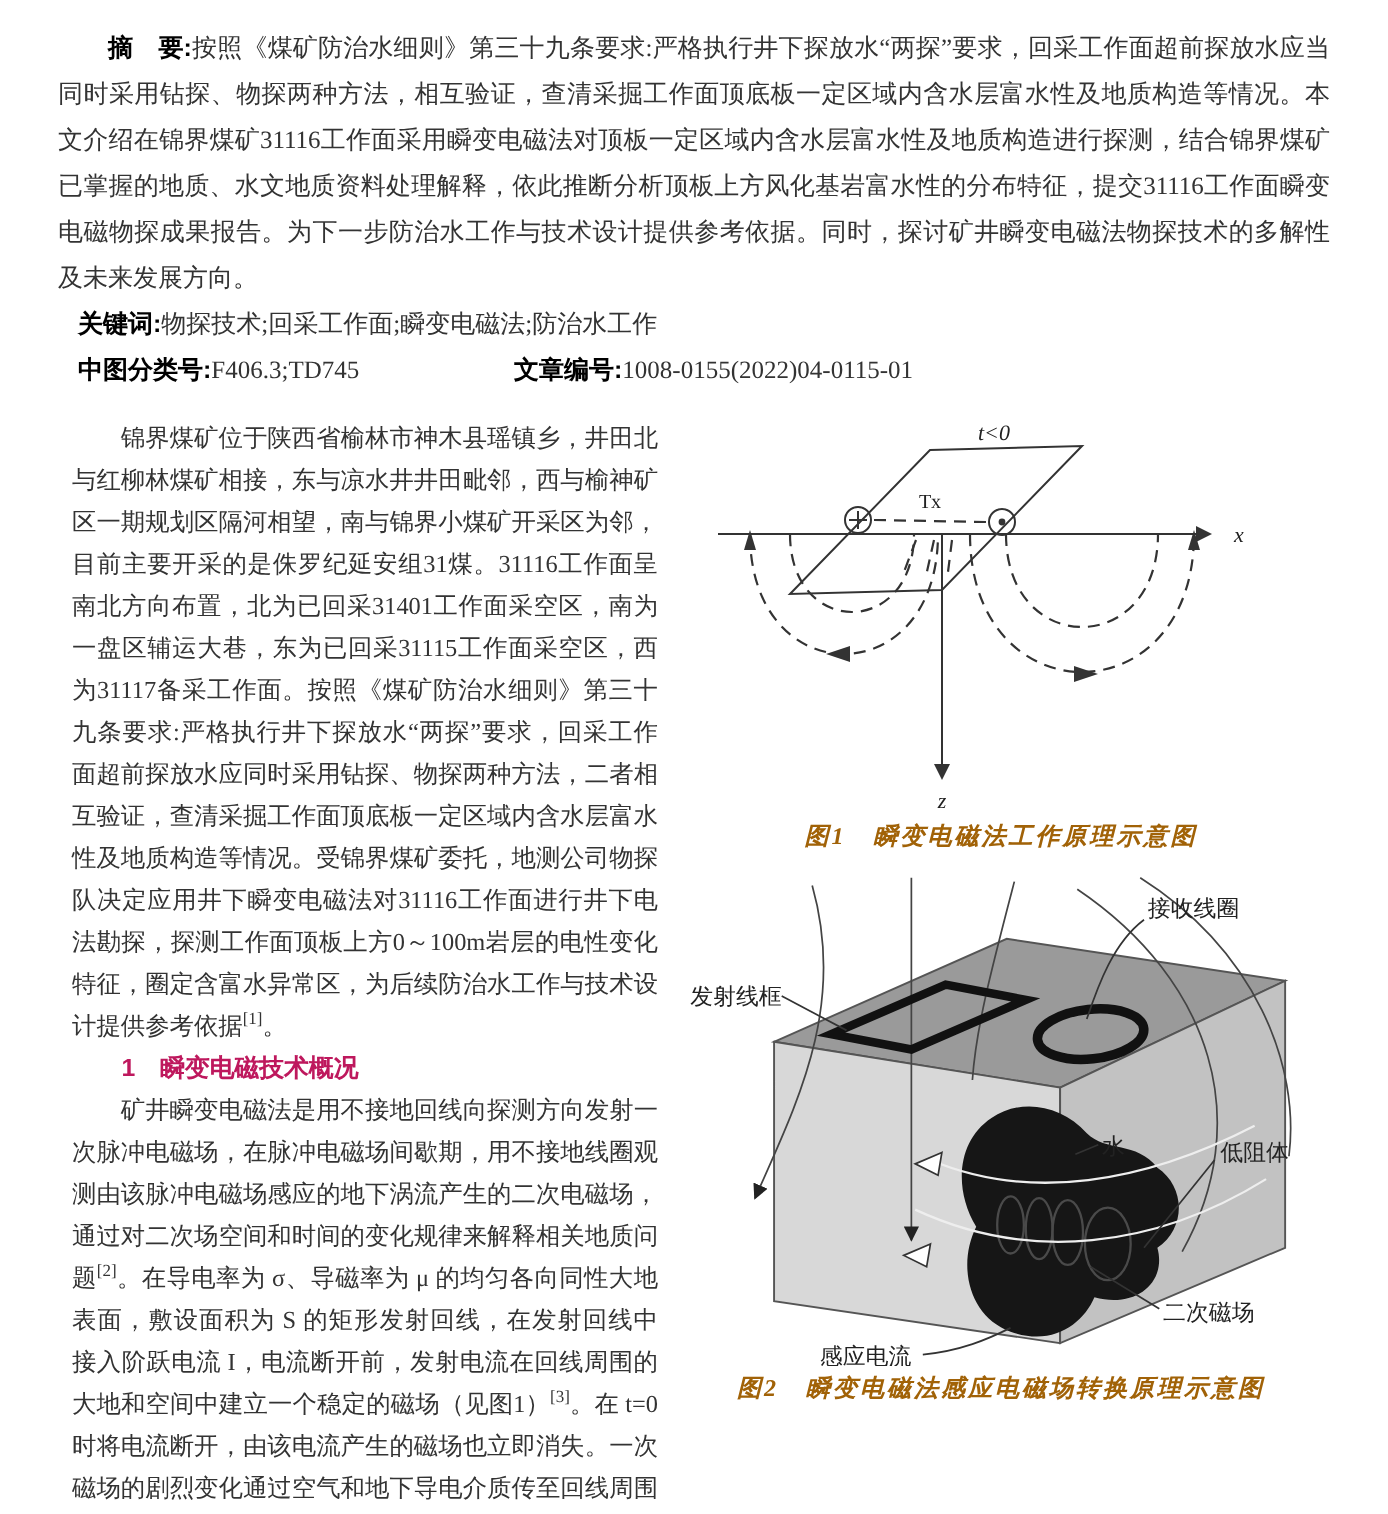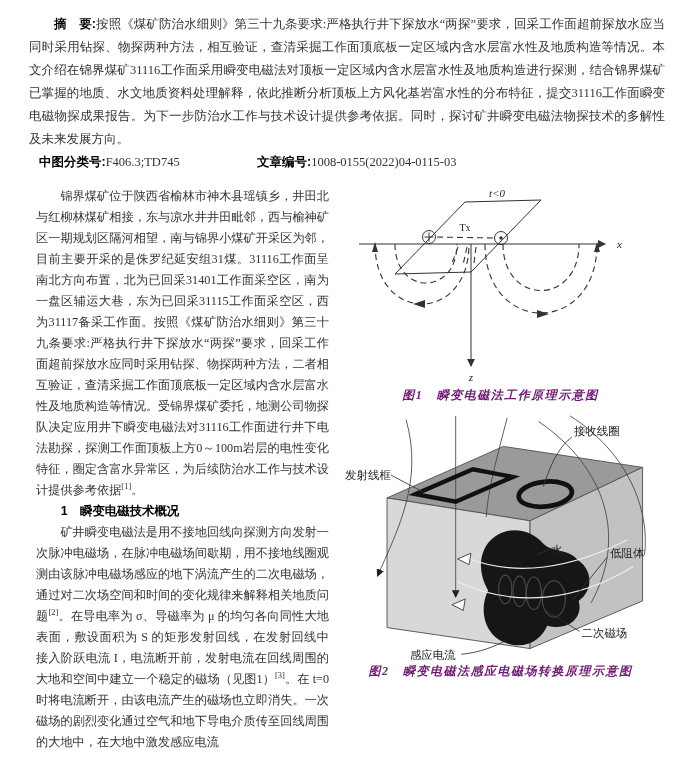--- a/index.html
+++ b/index.html
@@ -15,54 +15,55 @@
   .metaline{display:flex;margin:0 29px;font-size:12.5px;line-height:23px;padding-left:10px;}
   .metaline .m1{width:218px;}
   .metaline .m2{width:133px;}
   
   .columns{display:flex;gap:14px;padding:0 36px;margin-top:12px;}
   .col{width:315px;font-size:12.2px;line-height:21px;text-align:justify;}
   .col p{margin:0;text-indent:2em;}
   .col p.cont{text-indent:0;}
   .sec-heading{
     margin:0;font-family:"Liberation Sans",sans-serif;font-weight:bold;
-    font-size:12.4px;line-height:21px;text-indent:2em;color:#000000;
+    font-size:12.4px;line-height:21px;text-indent:2em;color:#be185d;
   }
   sup.ref{font-size:8.5px;line-height:0;vertical-align:super;}
   
   .fig{text-align:center;}
   .fig1-wrap{margin-top:0;}
   .fig2-wrap{margin-top:8px;}
   .figcap{
     font-family:"Liberation Serif",serif;font-weight:bold;font-style:italic;
-    font-size:12px;letter-spacing:1.5px;text-align:center;margin-top:1px;color:#701a75;
+    font-size:12px;letter-spacing:1.5px;text-align:center;margin-top:1px;color:#a16207;
   }
   svg{display:block;margin:0 auto;}
   svg text{font-family:"Liberation Serif",serif;fill:#222;}
   .svglabel{font-size:12px;}
   .small-ital{font-size:11px;font-style:italic;}
   .diagline{stroke:#333;stroke-width:1;fill:none;}
   .dash{stroke:#333;stroke-width:1.1;fill:none;stroke-dasharray:6 4;}
   .thinline{stroke:#444;stroke-width:0.9;fill:none;}
   .whiteline{stroke:#eeeeee;stroke-width:1.2;fill:none;}
   .leader{stroke:#333;stroke-width:0.9;fill:none;}
 </style>
 </head>
 <body>
 
 <div class="page">
 
   <div class="abstract-block">
     <p><span class="blabel">摘　要:</span><span>按照《煤矿防治水细则》第三十九条要求:严格执行井下探放水“两探”要求，回采工作面超前探放水应当同时采用钻探、物探两种方法，相互验证，查清采掘工作面顶底板一定区域内含水层富水性及地质构造等情况。本文介绍在锦界煤矿31116工作面采用瞬变电磁法对顶板一定区域内含水层富水性及地质构造进行探测，结合锦界煤矿已掌握的地质、水文地质资料处理解释，依此推断分析顶板上方风化基岩富水性的分布特征，提交31116工作面瞬变电磁物探成果报告。为下一步防治水工作与技术设计提供参考依据。同时，探讨矿井瞬变电磁法物探技术的多解性及未来发展方向。</span></p>
   </div>
 
+  <div class="kwline"><span class="blabel">关键词:</span><span>物探技术;回采工作面;瞬变电磁法;防治水工作</span></div>
 
   <div class="metaline">
     <span class="m1"><span class="blabel">中图分类号:</span><span>F406.3;TD745</span></span>
-    <span class="m3"><span class="blabel">文章编号:</span><span>1008-0155(2022)04-0115-03</span></span>
+    <span class="m3"><span class="blabel">文章编号:</span><span>1008-0155(2022)04-0115-01</span></span>
   </div>
 
   <div class="columns">
 
     <div class="col">
       <p>锦界煤矿位于陕西省榆林市神木县瑶镇乡，井田北与红柳林煤矿相接，东与凉水井井田毗邻，西与榆神矿区一期规划区隔河相望，南与锦界小煤矿开采区为邻，目前主要开采的是侏罗纪延安组31煤。31116工作面呈南北方向布置，北为已回采31401工作面采空区，南为一盘区辅运大巷，东为已回采31115工作面采空区，西为31117备采工作面。按照《煤矿防治水细则》第三十九条要求:严格执行井下探放水“两探”要求，回采工作面超前探放水应同时采用钻探、物探两种方法，二者相互验证，查清采掘工作面顶底板一定区域内含水层富水性及地质构造等情况。受锦界煤矿委托，地测公司物探队决定应用井下瞬变电磁法对31116工作面进行井下电法勘探，探测工作面顶板上方0～100m岩层的电性变化特征，圈定含富水异常区，为后续防治水工作与技术设计提供参考依据<sup class="ref">[1]</sup>。</p>
       <h3 class="sec-heading">1　瞬变电磁技术概况</h3>
       <p>矿井瞬变电磁法是用不接地回线向探测方向发射一次脉冲电磁场，在脉冲电磁场间歇期，用不接地线圈观测由该脉冲电磁场感应的地下涡流产生的二次电磁场，通过对二次场空间和时间的变化规律来解释相关地质问题<sup class="ref">[2]</sup>。在导电率为 σ、导磁率为 μ 的均匀各向同性大地表面，敷设面积为 S 的矩形发射回线，在发射回线中接入阶跃电流 I，电流断开前，发射电流在回线周围的大地和空间中建立一个稳定的磁场（见图1）<sup class="ref">[3]</sup>。在 t=0 时将电流断开，由该电流产生的磁场也立即消失。一次磁场的剧烈变化通过空气和地下导电介质传至回线周围的大地中，在大地中激发感应电流</p>
     </div>
 

